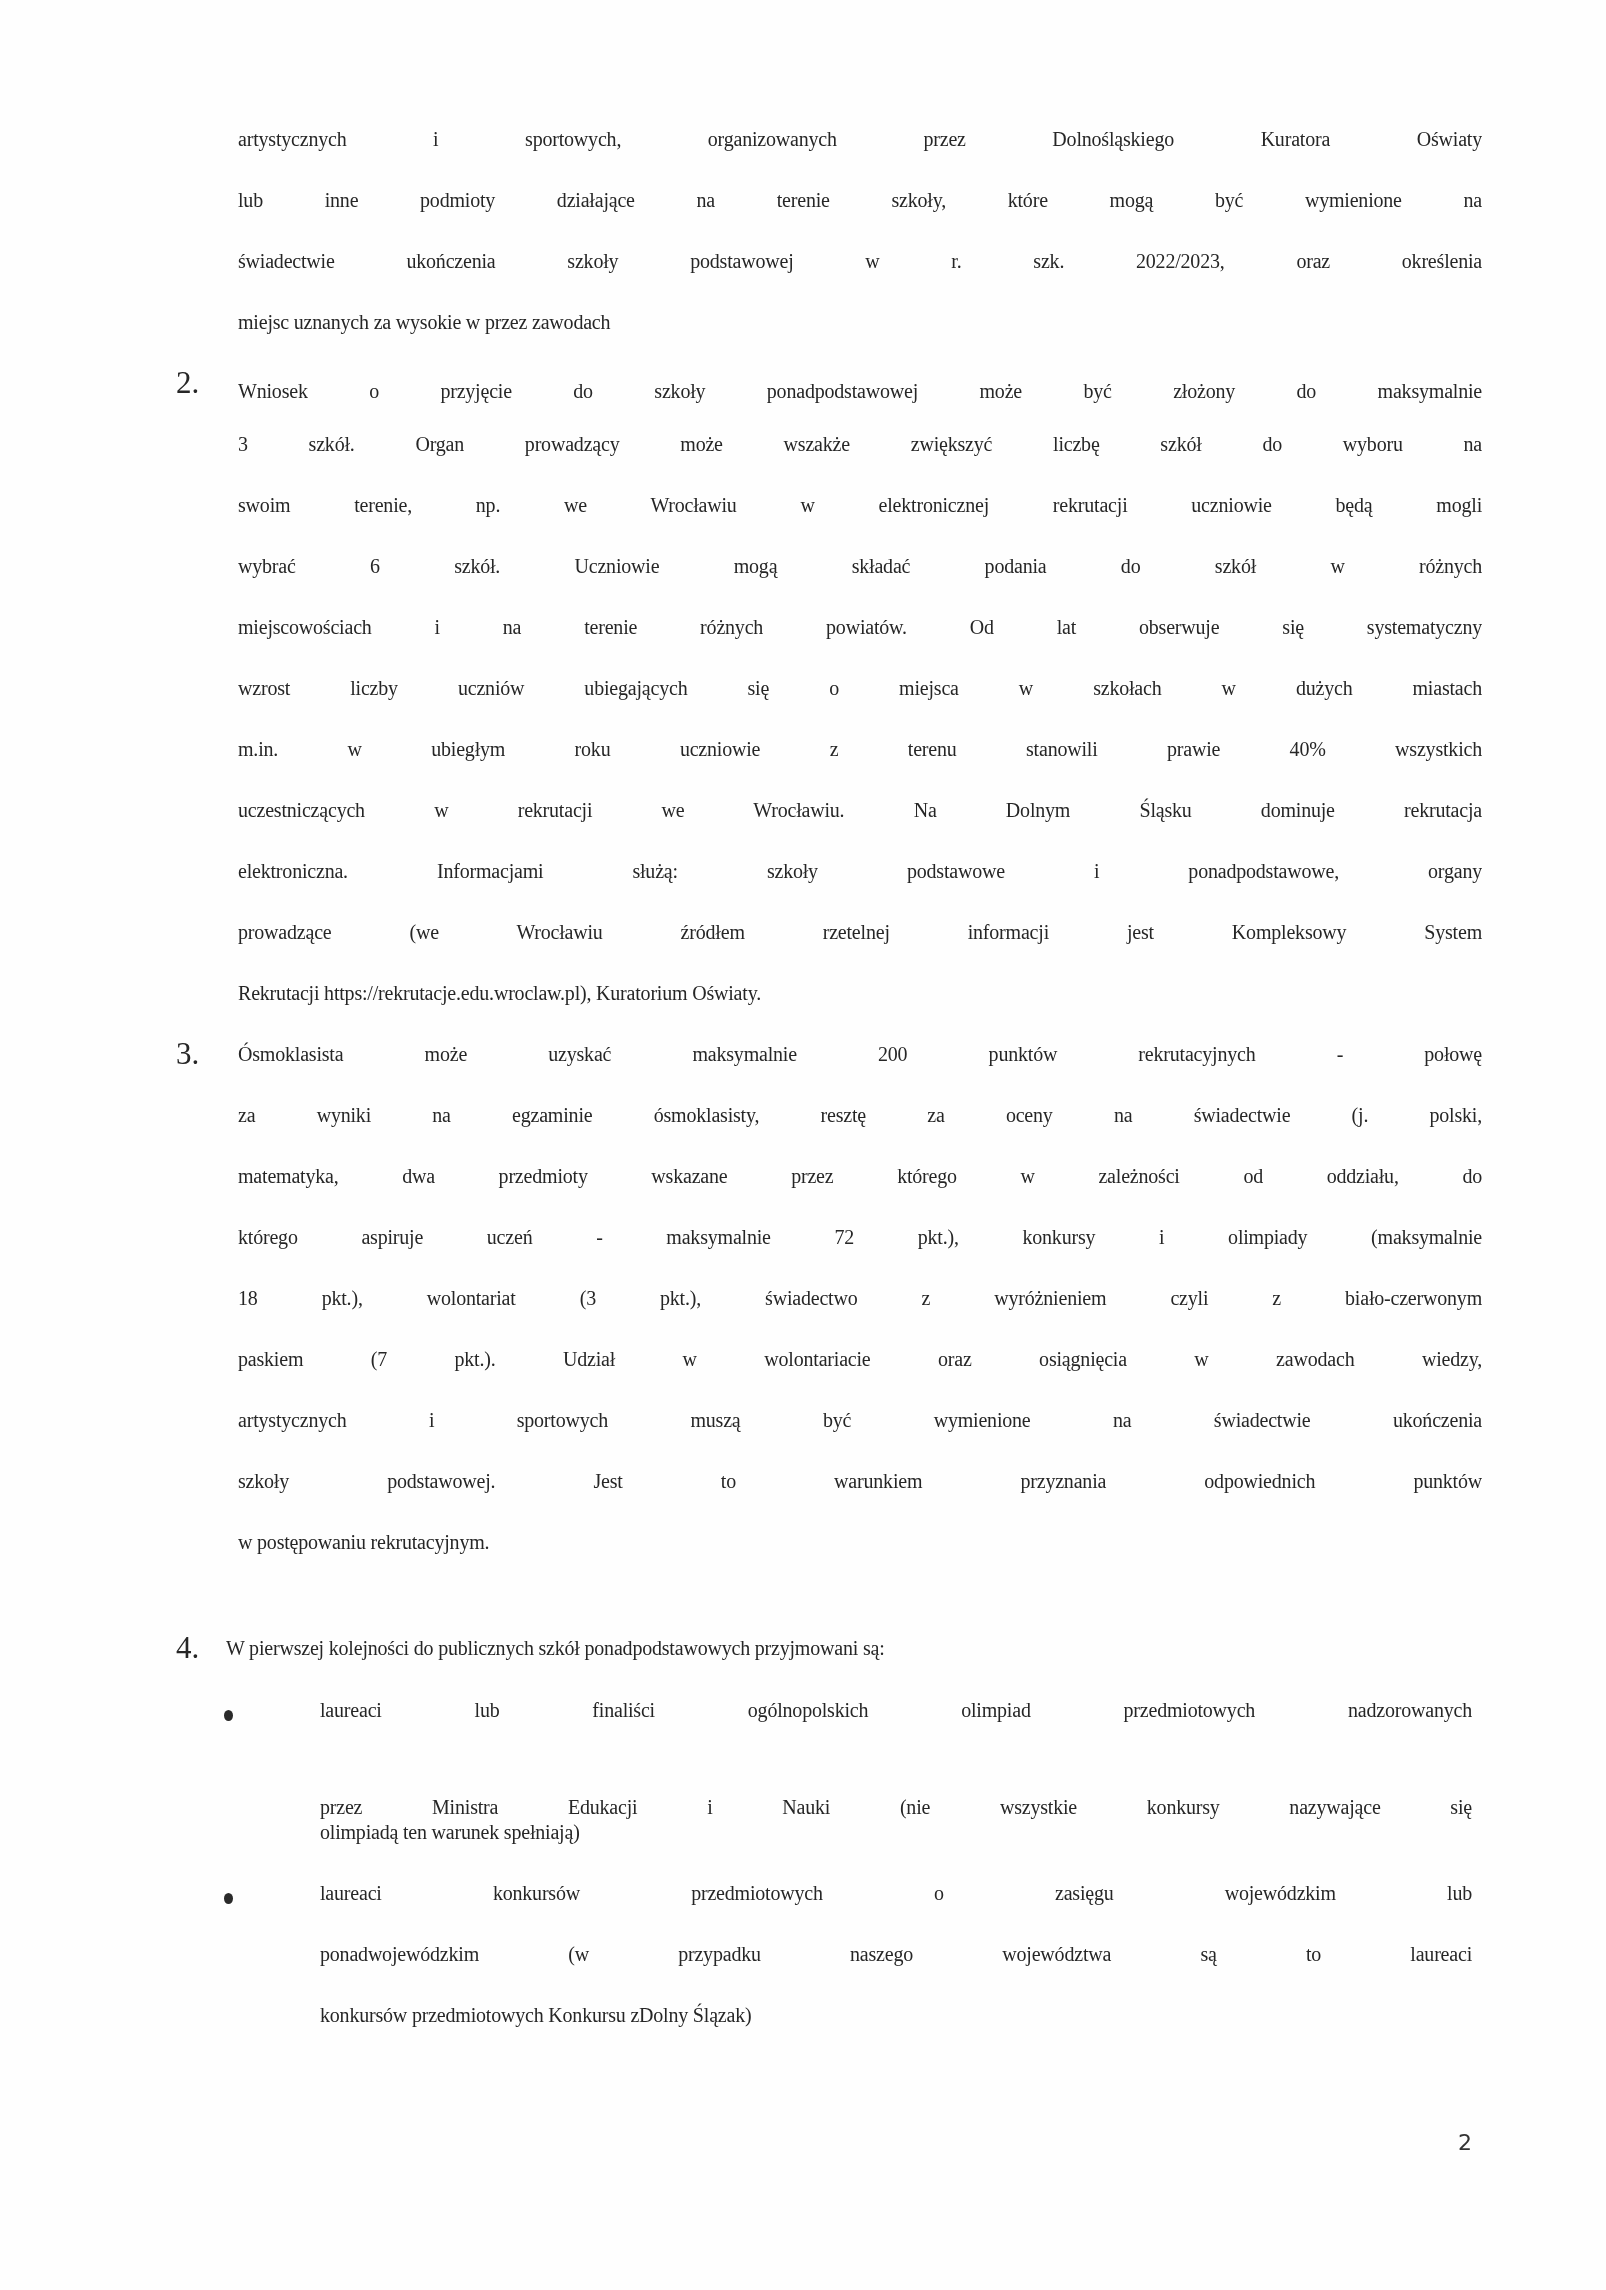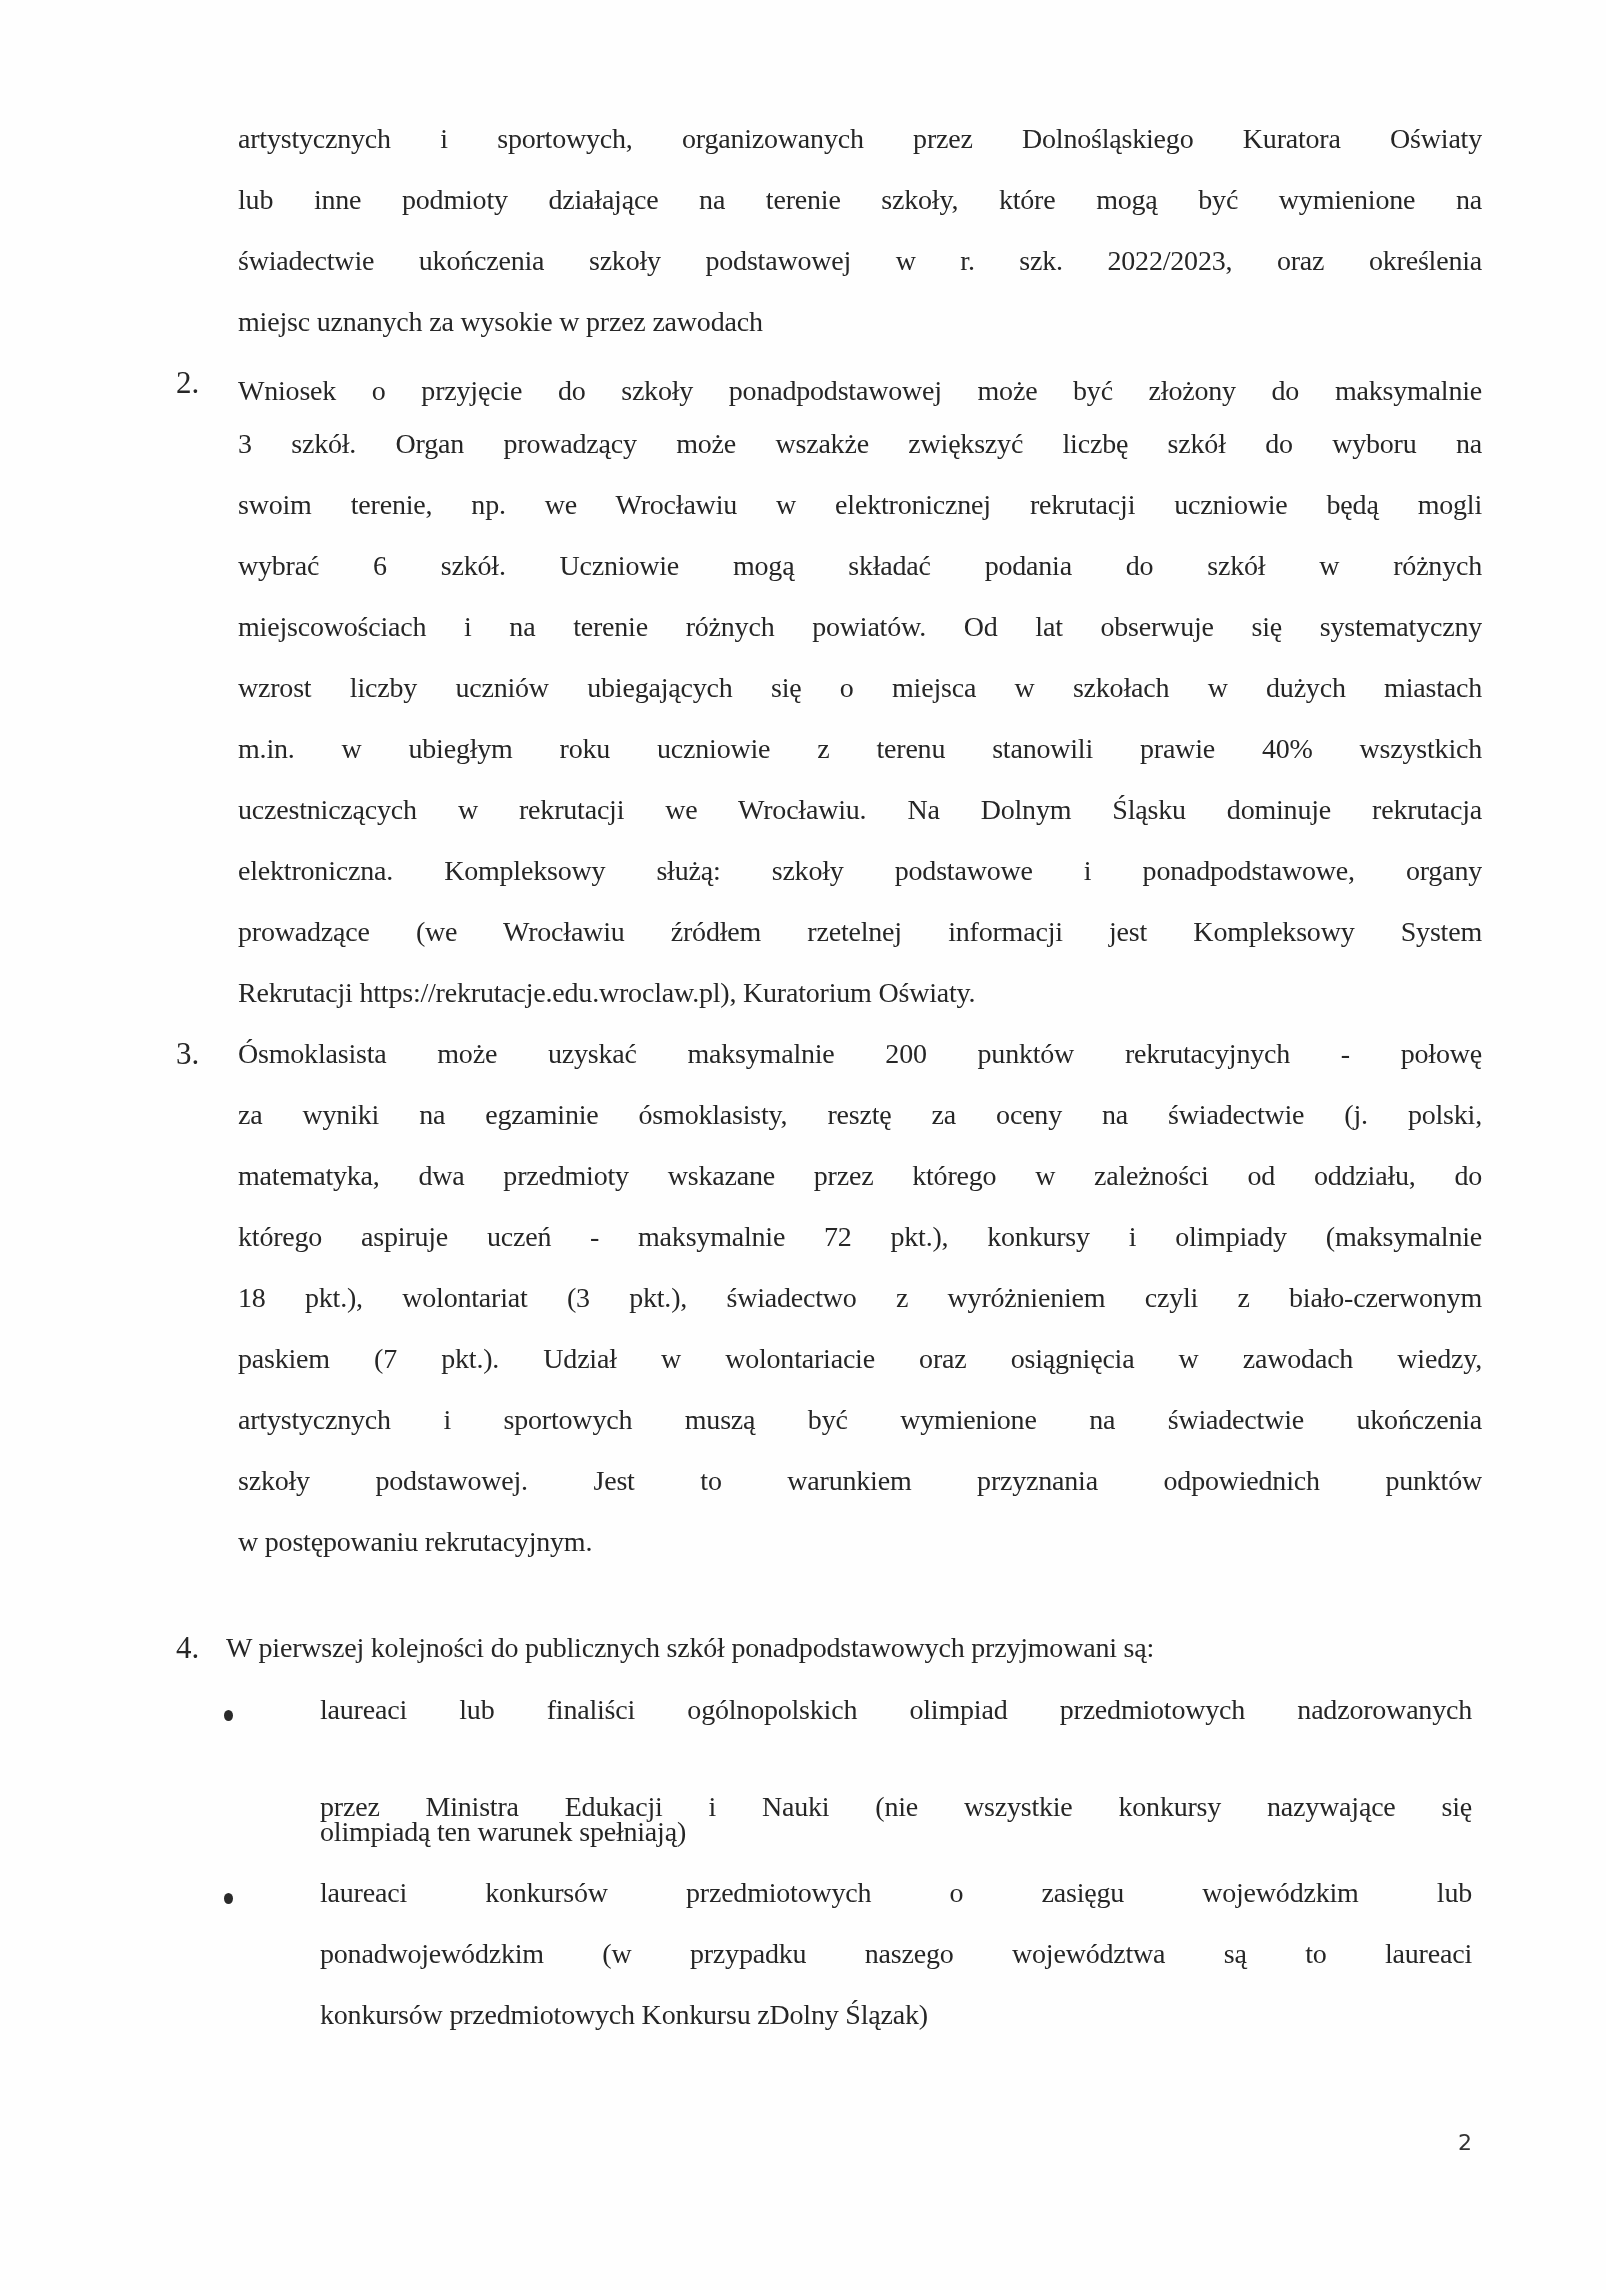--- a/index.html
+++ b/index.html
@@ -1,21 +1,21 @@
 <!DOCTYPE html>
 <html><head>
 <meta charset="utf-8">
 <style>
   html, body { margin: 0; padding: 0; background: #ffffff; }
   body { width: 1606px; height: 2290px; position: relative; overflow: hidden; }
   .page { position: absolute; left: 0; top: 0; width: 1606px; height: 2290px; background: #fefefe; }
   .ln {
     position: absolute;
     font-family: "Liberation Serif", serif;
-    font-size: 28px;
+    font-size: 20px;
     color: #262626;
     white-space: nowrap;
     height: 40px;
     line-height: 40px;
     text-align: justify;
     text-align-last: justify;
     letter-spacing: -0.2px;
   }
   .ln.last { text-align-last: left; }
   .num {
@@ -57,21 +57,21 @@
   <div>
     <div class="num" style="left:176px; top:363px">2.</div>
     <div class="ln main" style="top: 371px; white-space: normal; overflow: hidden;">Wniosek o przyjęcie do szkoły ponadpodstawowej może być złożony do maksymalnie</div>
     <div class="ln main" style="top: 424px; white-space: normal; overflow: hidden;">3 szkół. Organ prowadzący może wszakże zwiększyć liczbę szkół do wyboru na</div>
     <div class="ln main" style="top: 485px; white-space: normal; overflow: hidden;">swoim terenie, np. we Wrocławiu w elektronicznej rekrutacji uczniowie będą mogli</div>
     <div class="ln main" style="top: 546px; white-space: normal; overflow: hidden;">wybrać 6 szkół. Uczniowie mogą składać podania do szkół w różnych</div>
     <div class="ln main" style="top: 607px; white-space: normal; overflow: hidden;">miejscowościach i na terenie różnych powiatów. Od lat obserwuje się systematyczny</div>
     <div class="ln main" style="top: 668px; white-space: normal; overflow: hidden;">wzrost liczby uczniów ubiegających się o miejsca w szkołach w dużych miastach</div>
     <div class="ln main" style="top: 729px; white-space: normal; overflow: hidden;">m.in. w ubiegłym roku uczniowie z terenu stanowili prawie 40% wszystkich</div>
     <div class="ln main" style="top: 790px; white-space: normal; overflow: hidden;">uczestniczących w rekrutacji we Wrocławiu. Na Dolnym Śląsku dominuje rekrutacja</div>
-    <div class="ln main" style="top: 851px; white-space: normal; overflow: hidden;">elektroniczna. Kompleksowy służą: szkoły podstawowe i ponadpodstawowe, organy</div>
+    <div class="ln main" style="top: 851px; white-space: normal; overflow: hidden;">elektroniczna. Informacjami służą: szkoły podstawowe i ponadpodstawowe, organy</div>
     <div class="ln main" style="top: 912px; white-space: normal; overflow: hidden;">prowadzące (we Wrocławiu źródłem rzetelnej informacji jest Kompleksowy System</div>
     <div class="ln main last" style="top: 973px; white-space: nowrap;">Rekrutacji https://rekrutacje.edu.wroclaw.pl), Kuratorium Oświaty.</div>
   </div>
 
   <div>
     <div class="num" style="left:176px; top:1034px">3.</div>
     <div class="ln main" style="top: 1034px; white-space: normal; overflow: hidden;">Ósmoklasista może uzyskać maksymalnie 200 punktów rekrutacyjnych - połowę</div>
     <div class="ln main" style="top: 1095px; white-space: normal; overflow: hidden;">za wyniki na egzaminie ósmoklasisty, resztę za oceny na świadectwie (j. polski,</div>
     <div class="ln main" style="top: 1156px; white-space: normal; overflow: hidden;">matematyka, dwa przedmioty wskazane przez którego w zależności od oddziału, do</div>
     <div class="ln main" style="top: 1217px; white-space: normal; overflow: hidden;">którego aspiruje uczeń - maksymalnie 72 pkt.), konkursy i olimpiady (maksymalnie</div>

